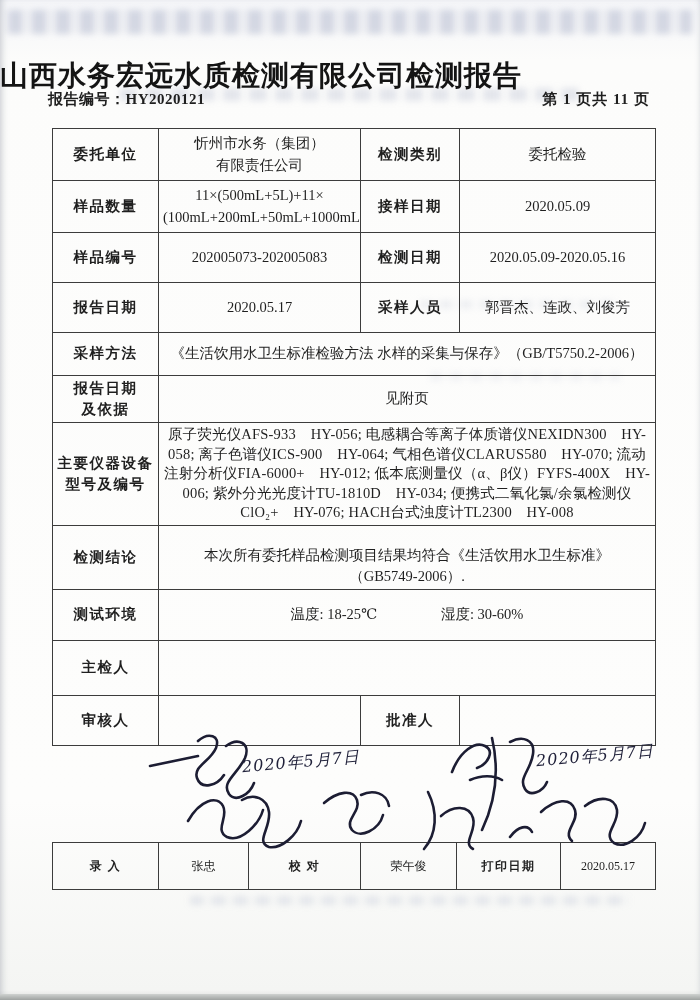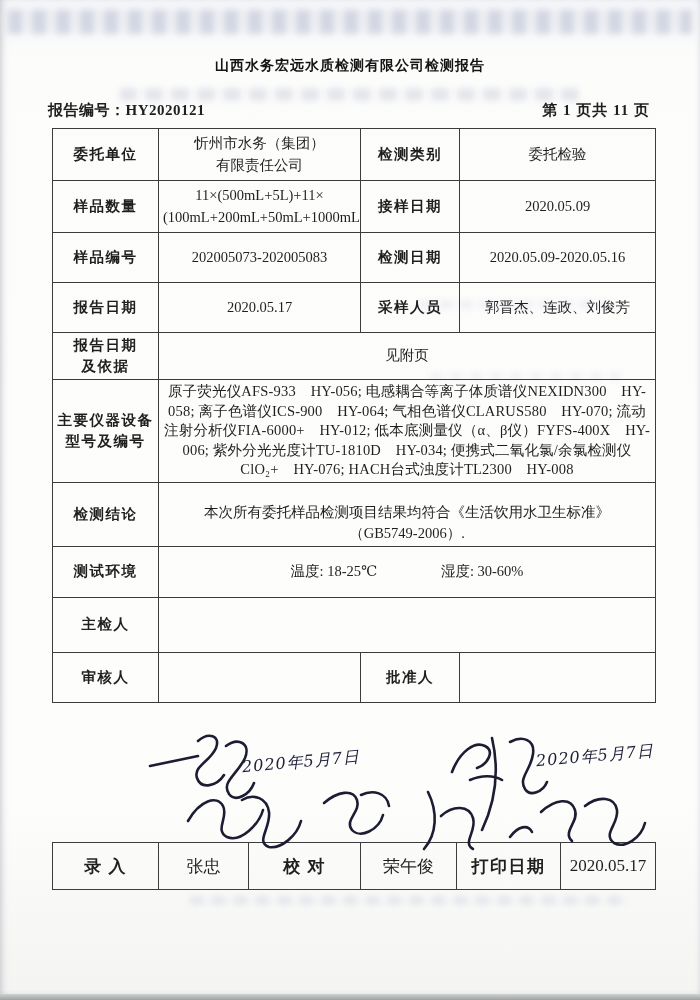--- a/index.html
+++ b/index.html
@@ -21,25 +21,25 @@
   .g-title{left:120px;width:460px;top:88px;height:13px;
     background:repeating-linear-gradient(90deg,rgba(130,140,175,.20) 0 16px,rgba(130,140,175,.04) 16px 26px);}
   .g-mid{left:420px;width:200px;top:300px;height:9px;
     background:repeating-linear-gradient(90deg,rgba(140,150,185,.12) 0 12px,rgba(140,150,185,.02) 12px 20px);}
   .g-mid2{left:430px;width:190px;top:372px;height:9px;
     background:repeating-linear-gradient(90deg,rgba(140,150,185,.10) 0 12px,rgba(140,150,185,.02) 12px 20px);}
   .g-bottom{left:190px;width:440px;top:896px;height:9px;
     background:repeating-linear-gradient(90deg,rgba(130,142,178,.16) 0 13px,rgba(130,142,178,.03) 13px 22px);}
 
   .title{
-    position:absolute;top:57px;left:0;right:0;text-align:center;
+    position:absolute;top:57px;left:0;right:0;
     font-family:"Liberation Sans","DejaVu Sans",sans-serif;
-    font-weight:bold;font-size:14px;letter-spacing:1px;color:#141414;
-  }
-  .meta{position:absolute;top:101px;left:48px;right:46px;height:20px;font-size:15px;}
+    font-weight:bold;font-size:28px;letter-spacing:1px;color:#141414;
+  }
+  .meta{position:absolute;top:90px;left:48px;right:46px;height:20px;font-size:15px;}
   .meta .left{position:absolute;left:0;top:0;font-weight:bold;letter-spacing:.5px;}
   .meta .right{position:absolute;right:4px;top:0;font-weight:bold;letter-spacing:1px;}
 
   table{border-collapse:collapse;table-layout:fixed;}
   .report{position:absolute;left:52px;top:128px;width:603px;}
   .report td{
     border:1.5px solid #3c3c3c;
     text-align:center;vertical-align:middle;
     font-size:14.5px;line-height:1.35;padding:2px 4px;
     overflow:hidden;
@@ -49,21 +49,21 @@
   .inst{
     text-align:left;font-size:13.6px;line-height:19.4px;
     padding:3px 7px;letter-spacing:.2px;
   }
   .env span.temp{margin-right:60px;}
   .two-line div{line-height:1.45;}
 
   .tail{position:absolute;left:52px;top:842px;width:603px;}
   .tail td{
     border:1.5px solid #3c3c3c;text-align:center;vertical-align:middle;
-    font-size:17px;padding:2px 3px;
+    font-size:12px;padding:2px 3px;
   }
 
   .sig-layer{position:absolute;inset:0;pointer-events:none;}
   .sig-layer path{fill:none;stroke:#1c1d33;stroke-width:2.6;stroke-linecap:round;stroke-linejoin:round;}
   .hw{
     position:absolute;font-family:"DejaVu Serif",serif;font-style:italic;
     font-size:16px;color:#20213a;transform:rotate(-5deg);white-space:nowrap;
     letter-spacing:1px;
   }
   .edge-bottom{position:absolute;left:0;right:0;bottom:0;height:6px;
@@ -117,20 +117,24 @@
       <td class="lbl">样品编号</td>
       <td>202005073-202005083</td>
       <td class="lbl">检测日期</td>
       <td>2020.05.09-2020.05.16</td>
     </tr>
     <tr style="height:50px">
       <td class="lbl">报告日期</td>
       <td>2020.05.17</td>
       <td class="lbl">采样人员</td>
       <td>郭晋杰、连政、刘俊芳</td>
+    </tr>
+    <tr style="height:43px">
+      <td class="lbl">采样方法</td>
+      <td colspan="3">《生活饮用水卫生标准检验方法 水样的采集与保存》（GB/T5750.2-2006）</td>
     </tr>
     <tr style="height:45px">
       <td class="lbl two-line">
         <div>报告日期</div>
         <div>及依据</div>
       </td>
       <td colspan="3">见附页</td>
     </tr>
     <tr style="height:97px">
       <td class="lbl two-line">

